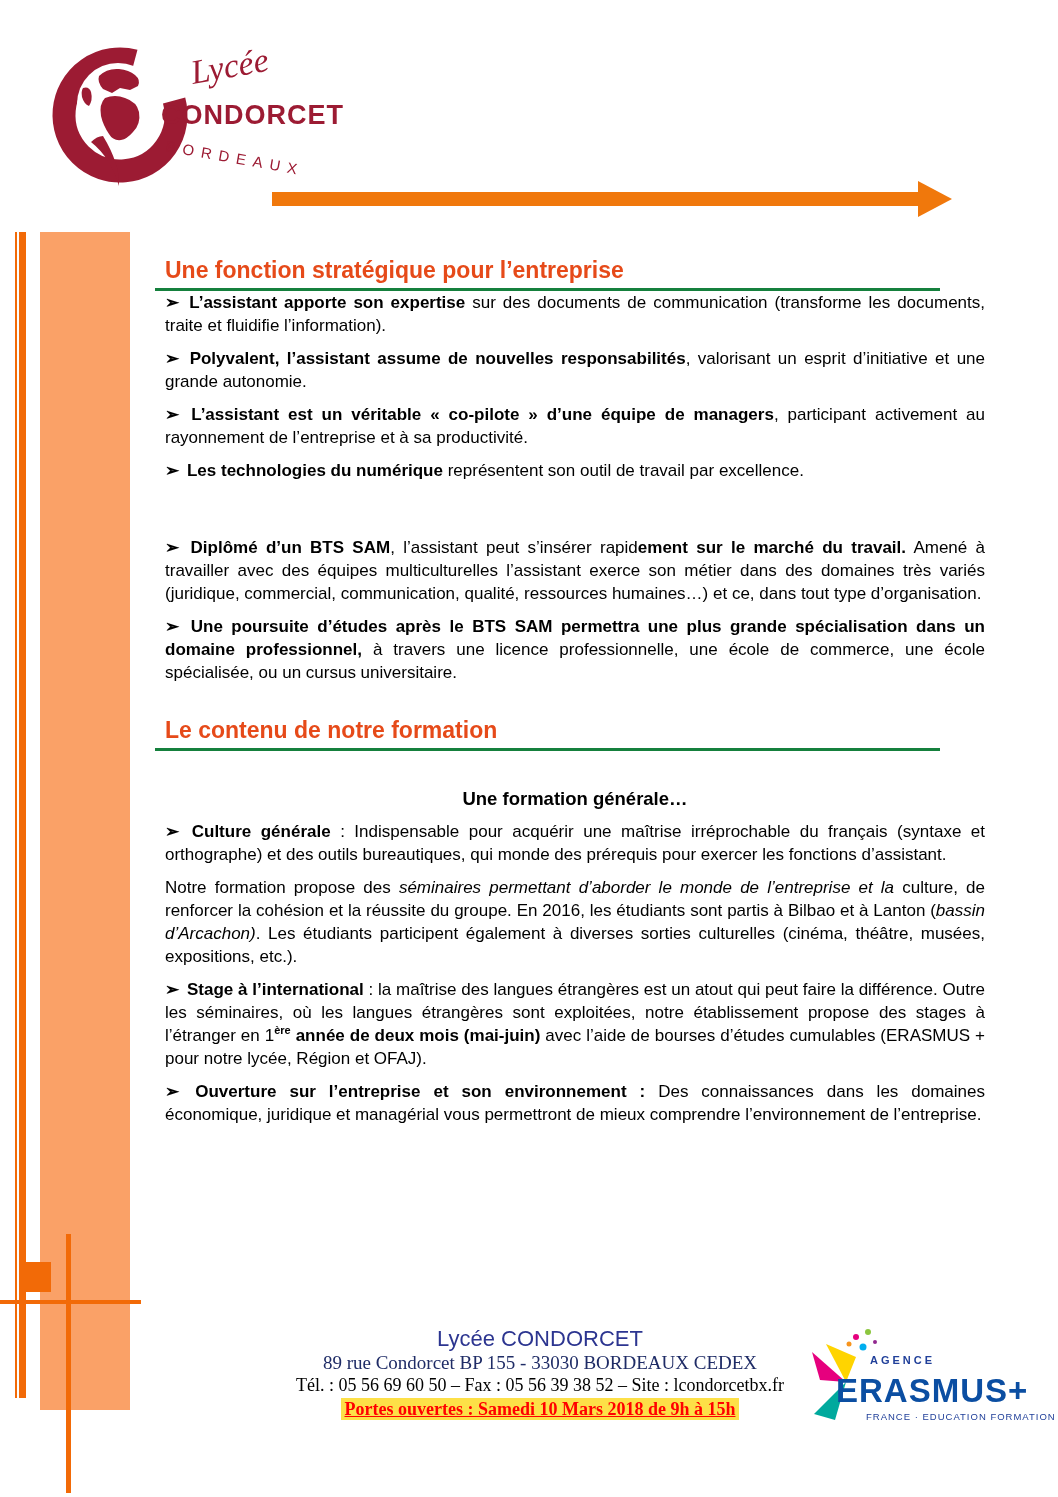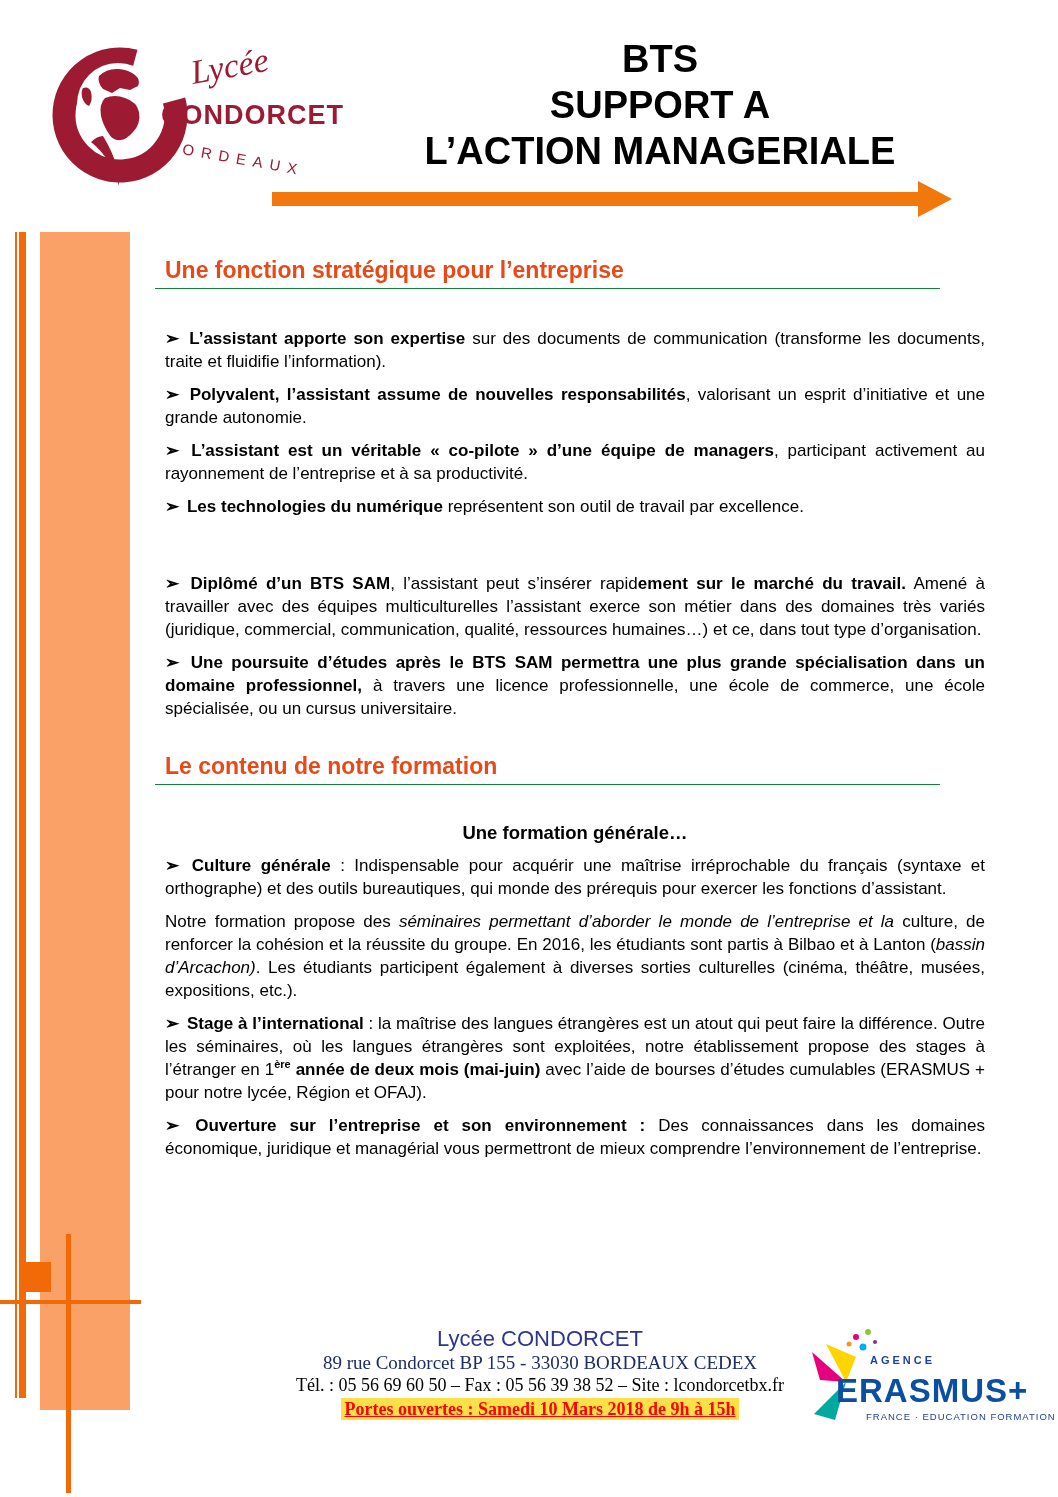--- a/index.html
+++ b/index.html
@@ -19,25 +19,25 @@
   .doc-title{position:absolute;left:360px;top:36px;width:600px;text-align:center;
              font-weight:bold;font-size:38px;line-height:46px;color:#000;}
   .arrow-shaft{position:absolute;left:272px;top:192px;width:646px;height:14px;background:#F0780C;}
   .arrow-head{position:absolute;left:918px;top:181px;width:0;height:0;
               border-left:34px solid #F0780C;border-top:18px solid transparent;border-bottom:18px solid transparent;}
 
   
   .content{position:absolute;left:165px;top:248px;width:820px;color:#000;}
   .section-heading{margin:0 0 0 -10px;padding:0 0 4px 10px;width:775px;
                    font-size:23px;line-height:28px;font-weight:bold;color:#E64A19;
-                   border-bottom:1px solid #15803d;}
+                   border-bottom:3px solid #15803d;}
   #section-0{margin-top:8px;}
   #section-1{margin-top:40px;}
   #section-2{margin-top:32px;}
-  #section-0 .paragraphs{margin-top:38px;}
+  #section-0 .paragraphs{}
   #section-1 .paragraphs{margin-top:54px;}
   #section-2 .paragraphs{margin-top:36px;}
   .para{margin:10px 0 0;font-size:17px;line-height:23px;text-align:justify;}
   .para:first-child{margin-top:0;}
   .para.subheading{font-size:18.5px;text-align:center;}
   .bullet{font-weight:bold;margin-right:3px;}
   .b{font-weight:bold;}
   .i{font-style:italic;}
   .para sup{font-size:11px;line-height:0;vertical-align:super;}
 
@@ -68,25 +68,20 @@
     <circle cx="93" cy="86" r="41" fill="#ffffff"></circle>
     <path fill="#9C1B33" d="M74 58 q8 -8 20 -7 q10 1 16 6 q6 5 3 11 l-8 4 -10 -2 -8 5 -9 -4 q-6 -7 -4 -13 Z"></path>
     <path fill="#9C1B33" d="M80 80 q10 -4 20 0 q12 4 14 14 q2 12 -6 20 q-6 7 -12 8 q-8 1 -12 -6 q-6 -9 -8 -18 q-2 -12 4 -18 Z"></path>
     <path fill="#9C1B33" d="M58 70 q6 -2 8 4 q2 8 -2 14 q-5 -2 -7 -9 q-1 -6 1 -9 Z"></path>
     <path fill="#9C1B33" d="M78 118 Q95 146 94 168 Q86 140 66 124 Q72 118 78 118 Z"></path>
     <text x="168" y="66" font-size="34" font-style="italic" fill="#9C1B33" font-family="Liberation Serif, serif" transform="rotate(-10 168 66)">Lycée</text>
     <text x="136" y="106" font-size="27" font-weight="bold" fill="#9C1B33" letter-spacing="1">CONDORCET</text>
     <text x="140" y="133" font-size="15" fill="#9C1B33" letter-spacing="7" transform="rotate(10 140 133)">BORDEAUX</text>
   </svg>
 
-  <div class="doc-title">
-    <div>BTS</div>
-    <div>SUPPORT A</div>
-    <div>L’ACTION MANAGERIALE</div>
-  </div>
   <div class="arrow-shaft"></div>
   <div class="arrow-head"></div>
 
   <div class="content">
     <section class="section" id="section-0">
       <h2 class="section-heading">Une fonction stratégique pour l’entreprise</h2>
       <div class="paragraphs">
           <div class="para"><span class="bullet">➢ </span><span class="b">L’assistant apporte son expertise</span><span> sur des documents de communication (transforme les documents, traite et fluidifie l’information).</span></div>
           <div class="para"><span class="bullet">➢ </span><span class="b">Polyvalent, l’assistant assume de nouvelles responsabilités</span><span>, valorisant un esprit d’initiative et une grande autonomie.</span></div>
           <div class="para"><span class="bullet">➢ </span><span class="b">L’assistant est un véritable « co-pilote » d’une équipe de managers</span><span>, participant activement au rayonnement de l’entreprise et à sa productivité.</span></div>

